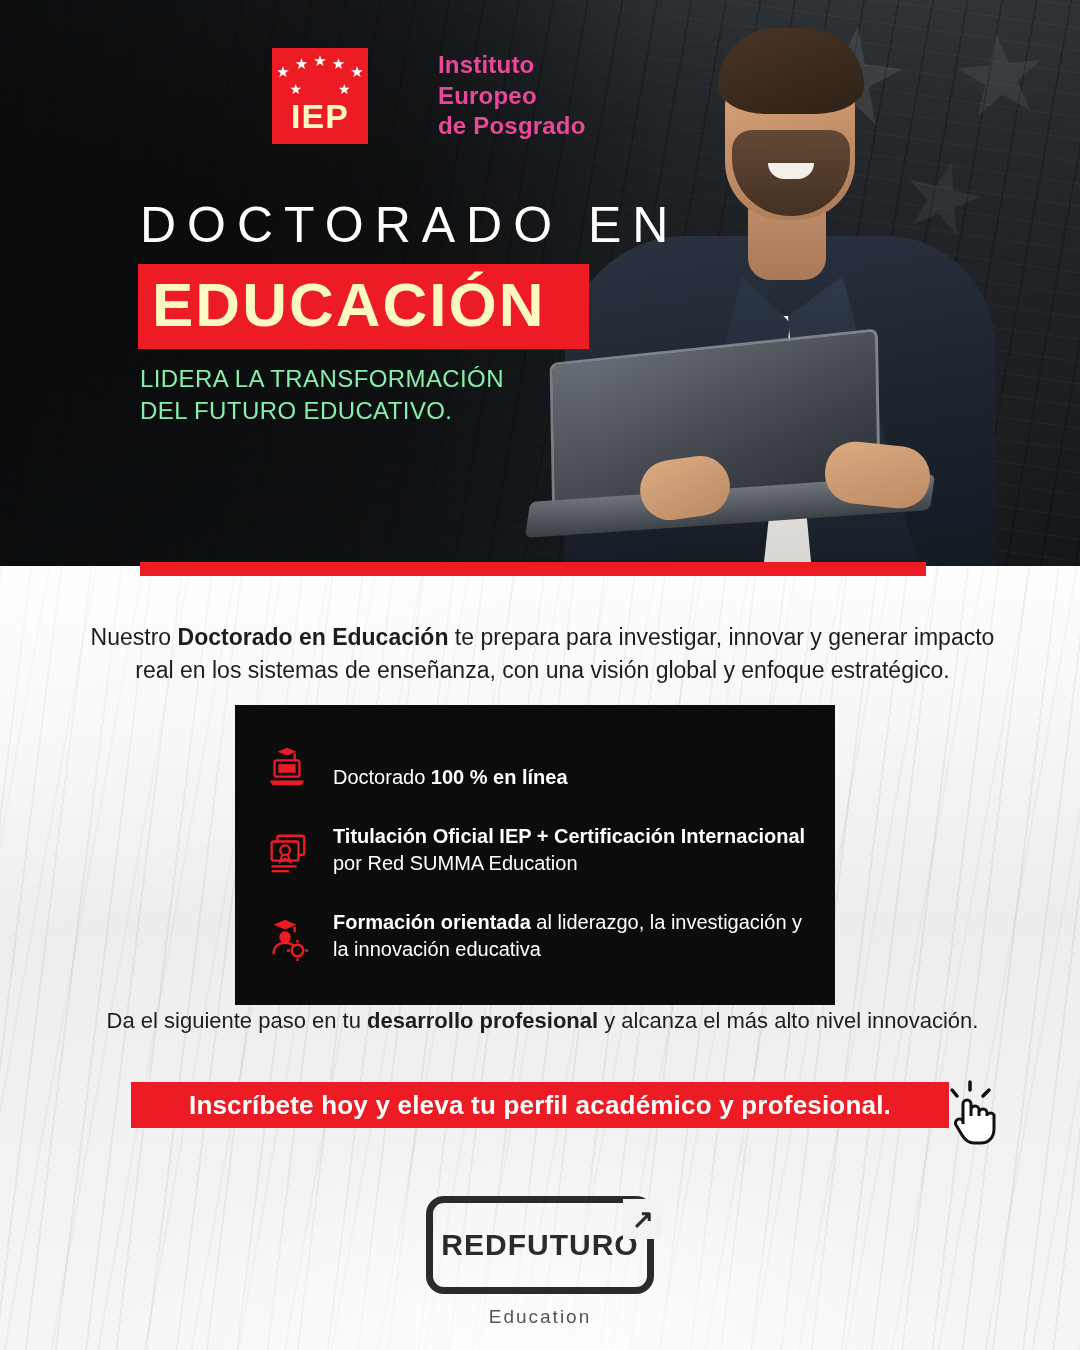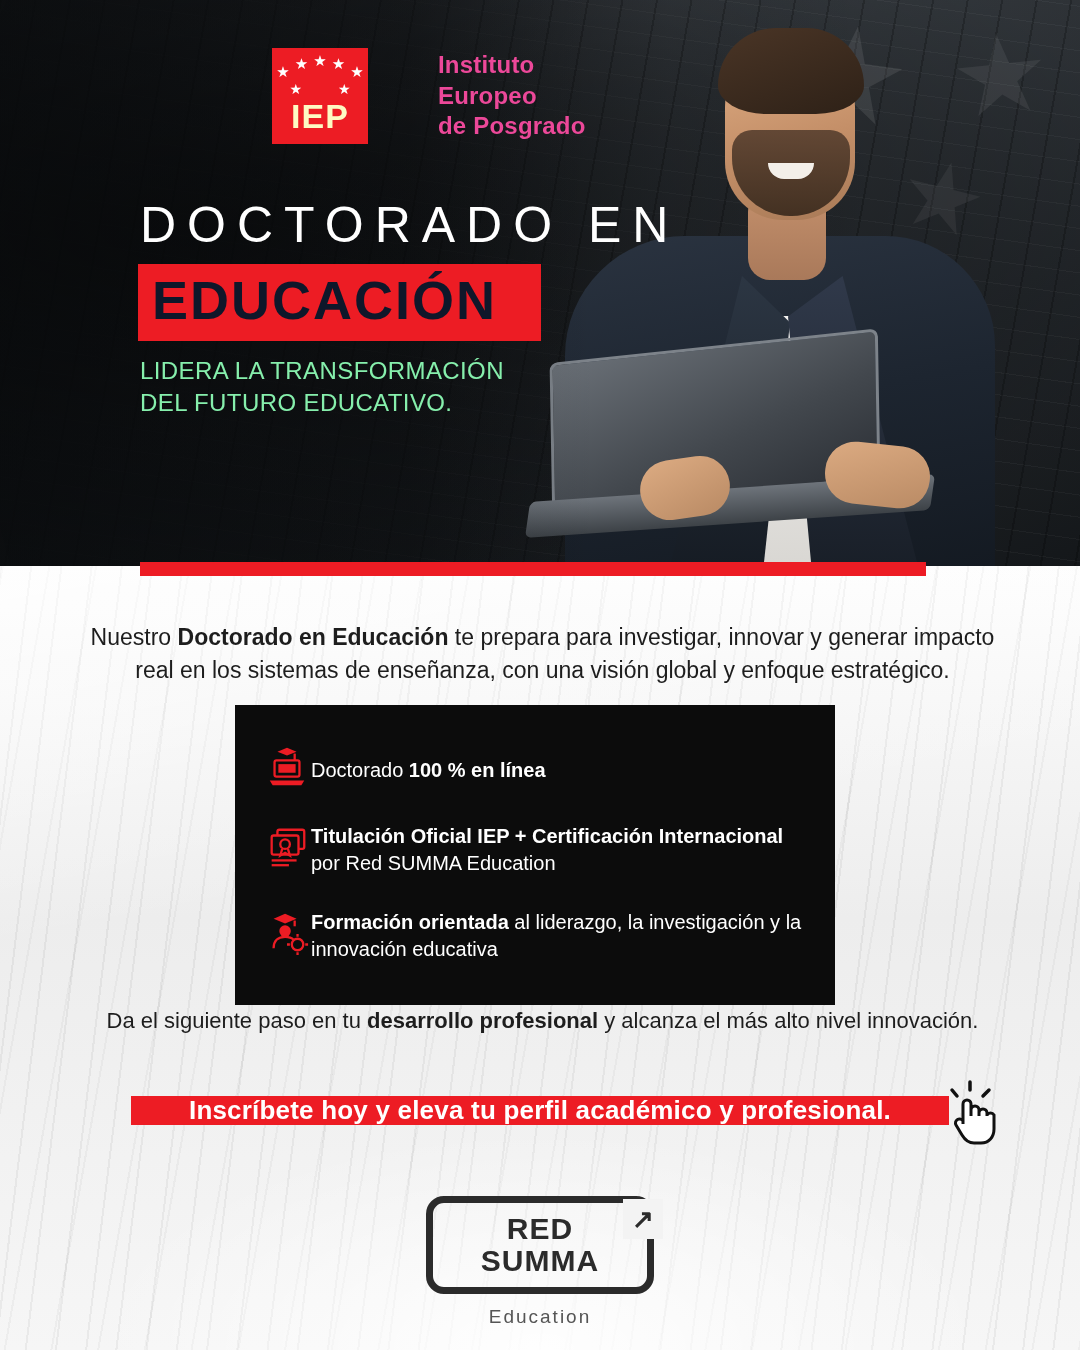--- a/index.html
+++ b/index.html
@@ -177,21 +177,21 @@
     line-height:1;
     margin-bottom:14px;
   }
   .h-band {
     background:#ED1C24;
     display:inline-block;
     padding:8px 44px 12px 14px;
     margin-left:-2px;
   }
   .h-band span {
-    color:#0f172a; font-size:54px; font-weight:bold; letter-spacing:2px; line-height:1.05;
+    color:#fef9c3; font-size:62px; font-weight:bold; letter-spacing:2px; line-height:1.05;
   }
   .h-sub {
     margin-top:14px;
     color:#86efac; font-size:24px; font-weight:normal; line-height:1.35; letter-spacing:.4px;
   }
   .red-rule {
     position:absolute; left:140px; top:562px; width:786px; height:14px;
     background:#ED1C24; z-index:7;
   }
 
@@ -221,21 +221,21 @@
     font-size:23px; color:#1d1d1d; line-height:1.42; text-align:center;
   }
   .intro b { font-weight:bold; }
 
   .features {
     position:absolute; left:235px; top:139px; width:600px;
     background:#0c0c0c;
     padding:26px 28px 28px 28px;
   }
   .feat {
-    display:flex; align-items:center; 
+    display:flex; align-items:flex-end; gap:22px;
     padding:12px 0 14px 0;
   }
   .feat-icon {
     width:48px; min-width:48px; height:48px;
     display:flex; align-items:center; justify-content:center;
     color:#ED1C24;
   }
   .feat-text {
     color:#ffffff; font-size:20px; line-height:1.35; padding-top:6px;
   }
@@ -244,38 +244,38 @@
   .closing {
     position:absolute; left:60px; top:440px; width:965px;
     text-align:center; font-size:22px; color:#1d1d1d; line-height:1.4;
   }
   .closing b { font-weight:bold; }
 
   .cta-wrap {
     position:absolute; left:131px; top:516px; width:818px; height:46px;
   }
   .cta {
-    width:100%; height:29px; background:#ED1C24;
+    width:100%; height:46px; background:#ED1C24;
     display:flex; align-items:center; justify-content:center;
-    color:#ffffff; font-size:26px; font-weight:bold; letter-spacing:.2px;margin-top:14px;
+    color:#ffffff; font-size:26px; font-weight:bold; letter-spacing:.2px;
   }
   .cursor-icon {
     position:absolute; right:-62px; top:-2px; width:74px; height:74px;
   }
 
   .redsumma {
     position:absolute; left:0; top:630px; width:1080px;
     display:flex; flex-direction:column; align-items:center;
   }
   .rs-box {
     position:relative;
     width:228px; height:98px;
     border:7px solid #2b2b2b;
     border-radius:18px;
-    display:flex; flex-direction:column; align-items:center; justify-content:center;
+    display:flex; flex-direction:row; align-items:center; justify-content:center;
     color:#2b2b2b;
   }
   .rs-line1 { font-size:30px; font-weight:bold; letter-spacing:1px; line-height:1.02; }
   .rs-line2 { font-size:30px; font-weight:bold; letter-spacing:1px; line-height:1.05; }
   .rs-arrow {
     position:absolute; right:-16px; top:-4px;
     width:40px; height:40px; background:#f3f3f3;
     display:flex; align-items:center; justify-content:center;
     color:#2b2b2b; font-size:26px; font-weight:bold;
   }
@@ -415,20 +415,20 @@
         <svg viewBox="0 0 74 74" width="74" height="74" fill="none" stroke="#111" stroke-width="3">
           <path d="M26 44 v-20 a4 4 0 0 1 8 0 v12 v-6 a4 4 0 0 1 8 0 v6 v-3 a4 4 0 0 1 8 0 v3 v-1 a4 4 0 0 1 7 0 v14 c0 8-5 14-13 14 h-7 c-6 0-9-3-12-8 l-6-10 a4 4 0 0 1 7-4 z" fill="#fff" stroke="#111"></path>
           <path d="M20 16 l-5-6 M33 10 l0-8 M46 16 l6-6" stroke="#111" stroke-width="3.5" stroke-linecap="round"></path>
         </svg>
       </div>
     </div>
 
     <div class="redsumma">
       <div class="rs-box">
         <div class="rs-line1">RED</div>
-        <div class="rs-line2">SUMMA</div>
+        <div class="rs-line2">FUTURO</div>
         <div class="rs-arrow">↗</div>
       </div>
       <div class="rs-sub">Education</div>
     </div>
 
   </div>
 </div>
 
 </body></html>

